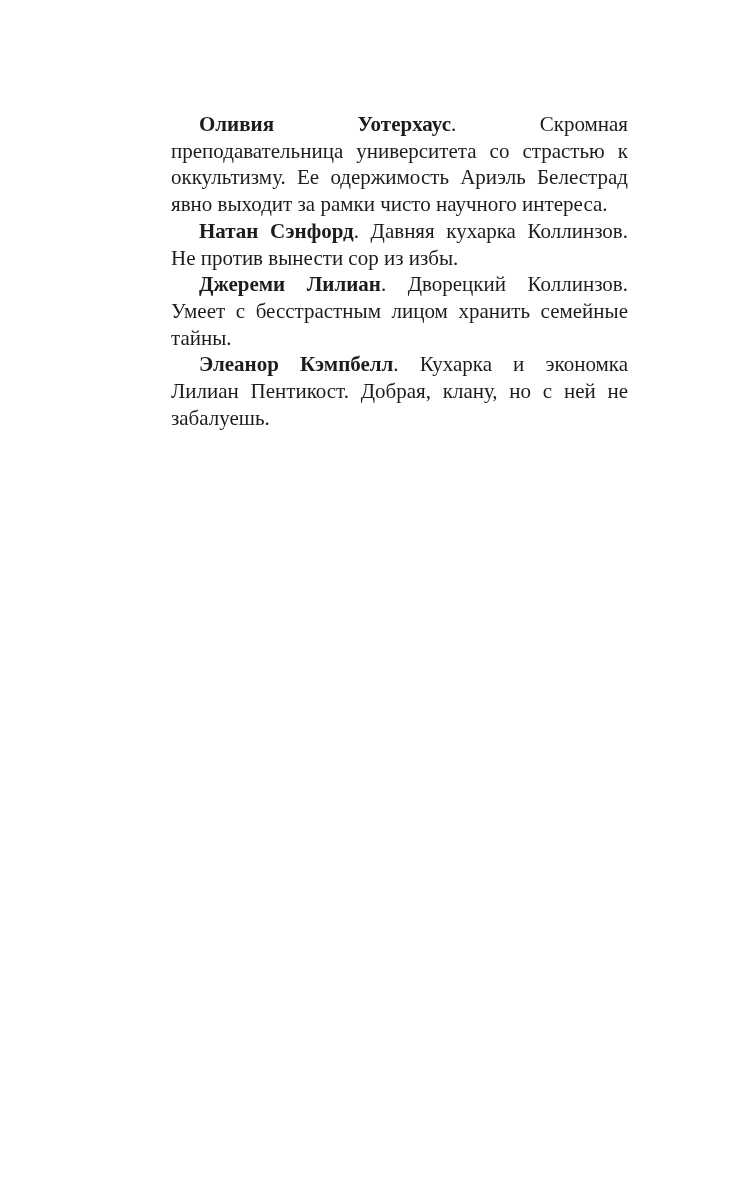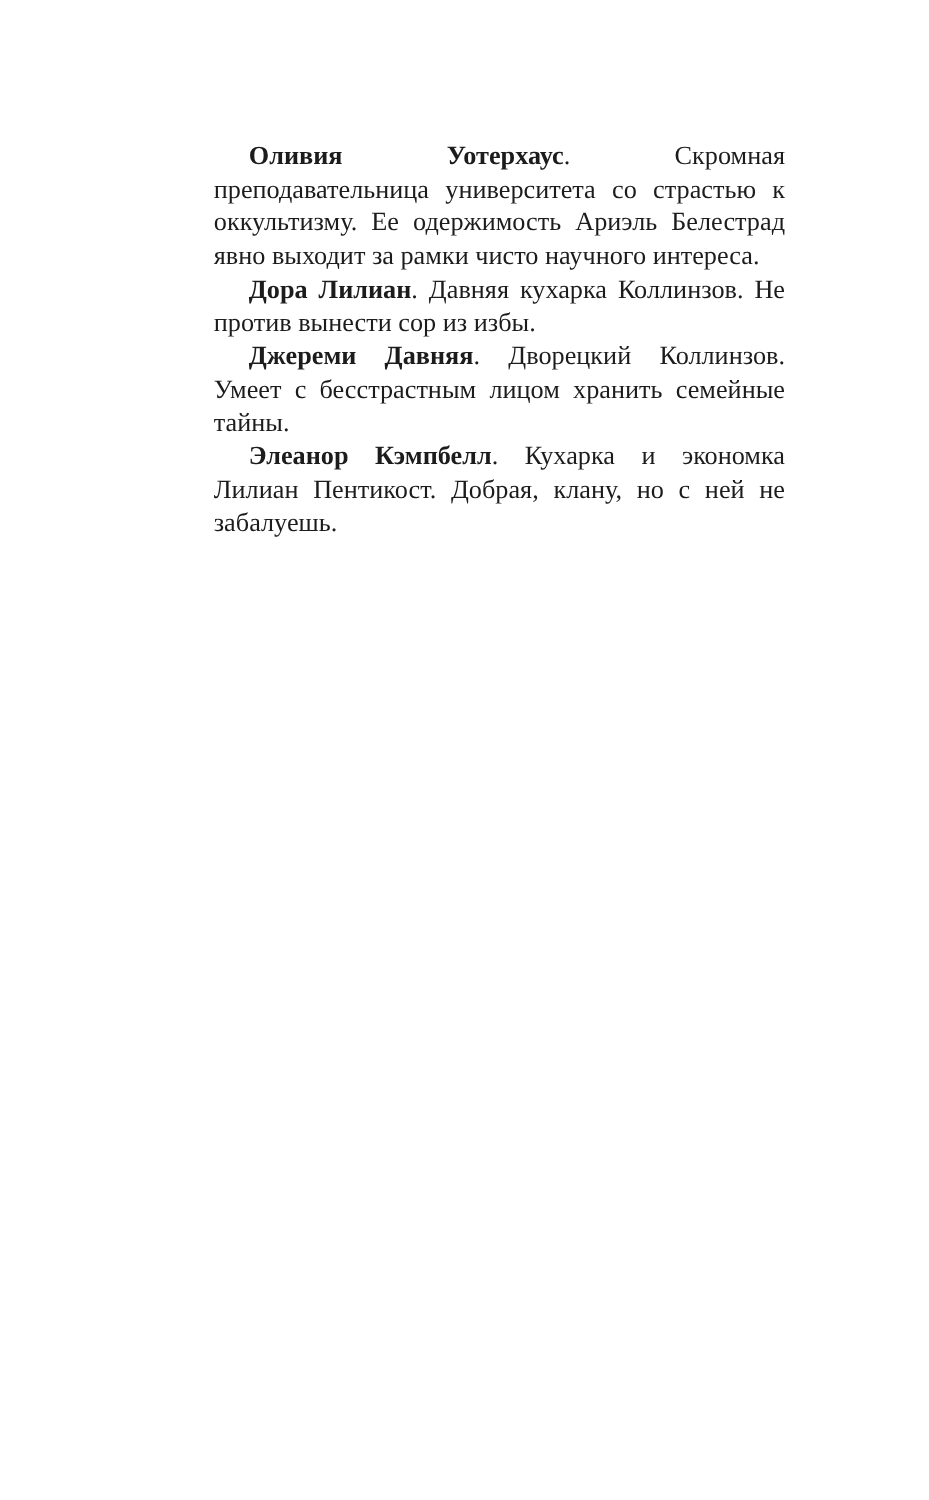--- a/index.html
+++ b/index.html
@@ -34,17 +34,17 @@
   .char-name {
     font-weight: 700;
   }
 </style>
 </head>
 <body>
 
 <div class="page">
   <div class="text-block">
     <p class="entry"><b class="char-name">Оливия Уотерхаус</b><span class="char-desc">. Скромная преподавательница университета со страстью к оккультизму. Ее одержи­мость Ариэль Белестрад явно выходит за рамки чисто научного интереса.</span></p>
-    <p class="entry"><b class="char-name">Дора Лилиан</b><span class="char-desc">. Давняя кухарка Коллинзов. Не про­тив вынести сор из избы.</span></p>
-    <p class="entry"><b class="char-name">Джереми Давняя</b><span class="char-desc">. Дворецкий Коллинзов. Умеет с бесстрастным лицом хранить семейные тайны.</span></p>
+    <p class="entry"><b class="char-name">Натан Сэнфорд</b><span class="char-desc">. Давняя кухарка Коллинзов. Не про­тив вынести сор из избы.</span></p>
+    <p class="entry"><b class="char-name">Джереми Лилиан</b><span class="char-desc">. Дворецкий Коллинзов. Умеет с бесстрастным лицом хранить семейные тайны.</span></p>
     <p class="entry"><b class="char-name">Элеанор Кэмпбелл</b><span class="char-desc">. Кухарка и экономка Лилиан Пен­тикост. Добрая, клану, но с ней не забалуешь.</span></p>
   </div>
 </div>
 
 </body></html>

